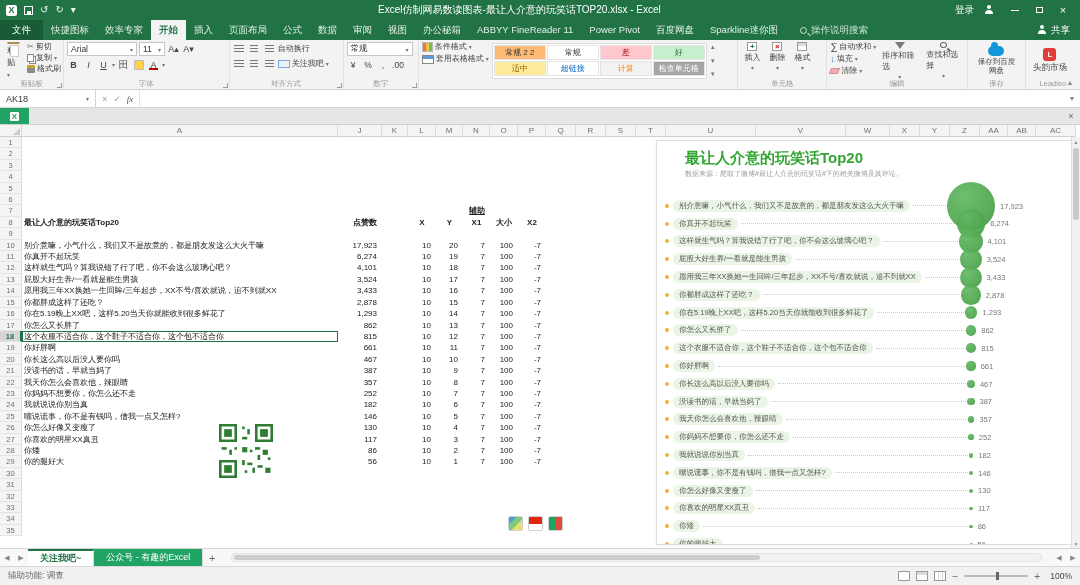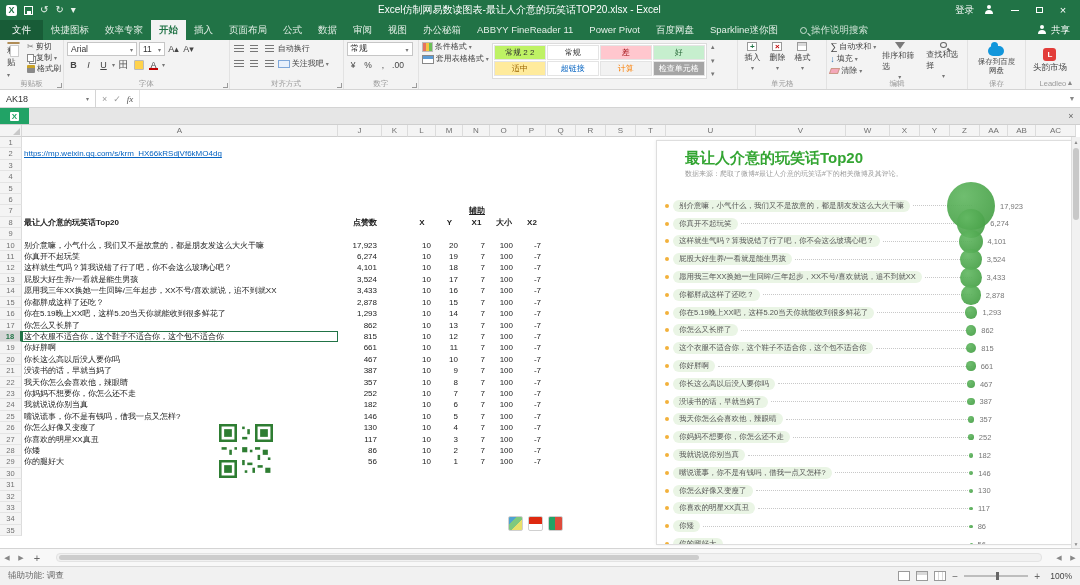--- a/index.html
+++ b/index.html
@@ -341,21 +341,21 @@
             <span>条件格式</span> 
             <span class="car">▾</span>
           </div>
         <div class="sbtn">
             <span class="ic-table"></span>
             <span>套用表格格式</span> 
             <span class="car">▾</span>
           </div>
       </div>
       <div class="stylegallery">
-          <div class="stylecell" style="background: #bef264; color: rgb(51, 51, 51); text-align: right;">常规 2 2</div>
+          <div class="stylecell" style="background: #fdba74; color: rgb(51, 51, 51); text-align: right;">常规 2 2</div>
           <div class="stylecell" style="background: rgb(255, 255, 255); color: rgb(51, 51, 51);">常规</div>
           <div class="stylecell" style="background: rgb(255, 199, 206); color: rgb(156, 0, 6);">差</div>
           <div class="stylecell" style="background: rgb(198, 239, 206); color: rgb(39, 103, 56);">好</div>
           <div class="stylecell" style="background: rgb(255, 235, 156); color: rgb(156, 101, 0);">适中</div>
           <div class="stylecell" style="background: rgb(255, 255, 255); color: rgb(5, 99, 193);">超链接</div>
           <div class="stylecell" style="background: rgb(242, 242, 242); color: rgb(250, 125, 0);">计算</div>
           <div class="stylecell" style="background: rgb(165, 165, 165); color: rgb(255, 255, 255);">检查单元格</div>
         </div>
       <div class="galarrows">
         <span>▲</span>
@@ -484,21 +484,20 @@
         </div>
     </div>
     <div class="gridrows">
         <div class="grow">
           <div class="rowhdr">1</div>
           <div class="cell cJ num"></div>
           <div class="cell cK"></div>
         </div>
         <div class="grow">
           <div class="rowhdr">2</div>
-          <div class="cell cA"><span class="url">https://mp.weixin.qq.com/s/krm_HX66kRSdjVf6kMO4dg</span></div>
           <div class="cell cJ num"></div>
           <div class="cell cK"></div>
         </div>
         <div class="grow">
           <div class="rowhdr">3</div>
           <div class="cell cA"></div>
           <div class="cell cJ num"></div>
           <div class="cell cK"></div>
         </div>
         <div class="grow">
@@ -987,20 +986,24 @@
     <div class="vscroll">
       <div class="vs-arrow">▲</div>
       <div class="vs-thumb"></div>
       <div class="vs-arrow" style="position:absolute;bottom:0;left:0;right:0">▼</div>
     </div>
   </div>
 
   <div class="sheetstrip">
     <span class="navarr">◀</span>
     <span class="navarr">▶</span>
+    <div style="display:flex">
+        <div class="stab active">关注我吧~</div>
+        <div class="stab" style="background: rgb(33, 163, 102); color: rgb(255, 255, 255);">公众号 - 有趣的Excel</div>
+      </div>
     <div class="addsheet">+</div>
     <div class="hscroll">
         <div class="hthumb"></div>
       </div>
     <span class="navarr">◀</span>
     <span class="navarr">▶</span>
   </div>
 
   <div class="statusbar">
     <span>辅助功能: 调查</span>

